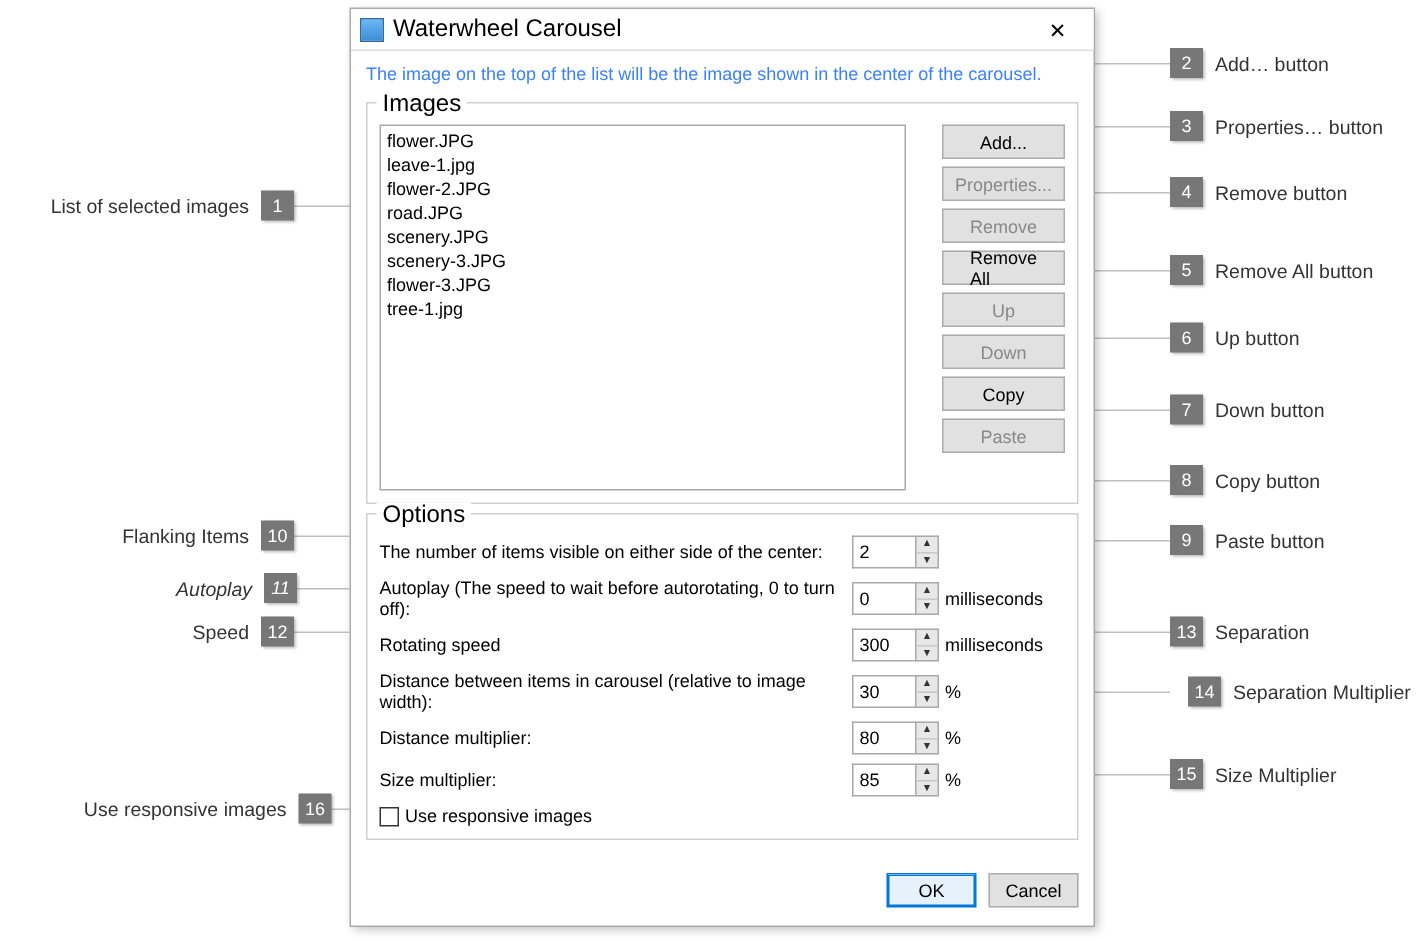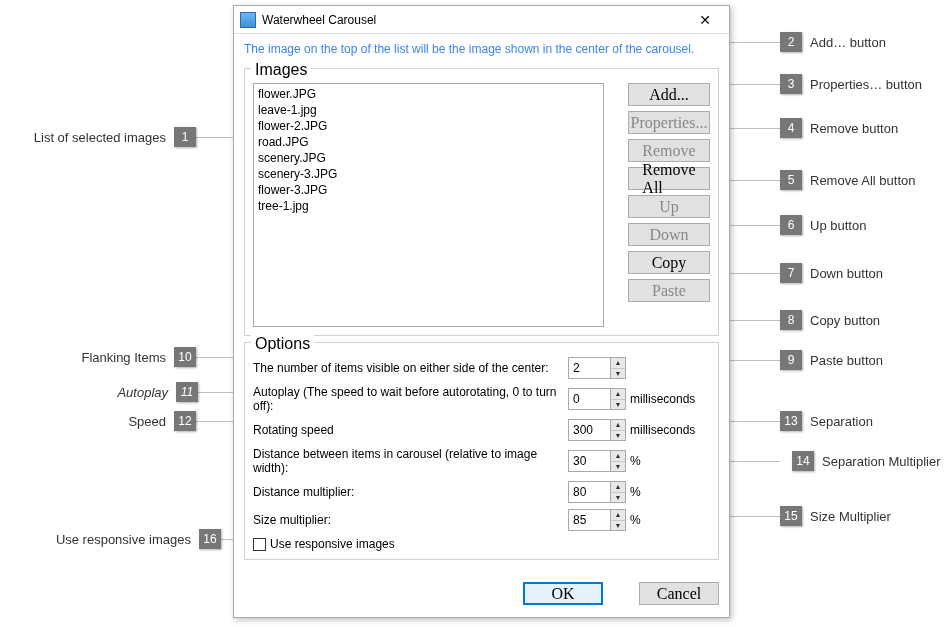--- a/index.html
+++ b/index.html
@@ -29,21 +29,21 @@
     display: flex;
     align-items: center;
     padding: 0 4px 0 6px;
   }
   .titlebar .app-icon {
     width: 16px; height: 16px;
     background: linear-gradient(#6bb8f5,#3a8fd8);
     border: 1px solid #2a6da8;
     margin-right: 6px;
   }
-  .titlebar .title { flex: 1; font-size: 12px; }
+  .titlebar .title { flex: 1; font-size: 16px; }
   .titlebar .close {
     width: 40px; height: 24px;
     display: flex; align-items: center; justify-content: center;
     font-size: 14px; font-family: Arial, sans-serif;
     cursor: default;
   }
   .content {
     padding: 6px 10px 10px 10px;
   }
   .hint { color: #3b82f6; padding: 2px 0 6px 0; }
@@ -77,24 +77,23 @@
     flex-direction: column;
     gap: 5px;
   }
   .btn {
     height: 23px;
     border: 1px solid #acacac;
     background: #e1e1e1;
     display: flex;
     align-items: center;
     justify-content: center;
-    font-size: 16px;
+    font-size: 12px;
     cursor: default;
     padding: 0 18px;
-    font-family: Liberation Serif, serif;
   }
   .btn.disabled { color: #888; }
   .options-row {
     display: flex;
     align-items: center;
     margin-bottom: 6px;
     gap: 4px;
   }
   .options-row .lbl { flex: 1; }
   .spin {
@@ -133,21 +132,21 @@
     width: 13px; height: 13px;
     border: 1px solid #333;
     background: #fff;
   }
   .dlg-buttons {
     display: flex;
     justify-content: flex-end;
     gap: 8px;
     padding: 12px 10px 12px 10px;
   }
-  .dlg-buttons .btn { width: 80px; margin-left: 28px; }
+  .dlg-buttons .btn { width: 60px; }
   .dlg-buttons .btn.primary {
     border: 1px solid #0078d7;
     background: #e5f1fb;
     box-shadow: inset 0 0 0 1px #0078d7;
   }
   
   .callout {
     position: absolute;
     display: flex;
     align-items: center;

